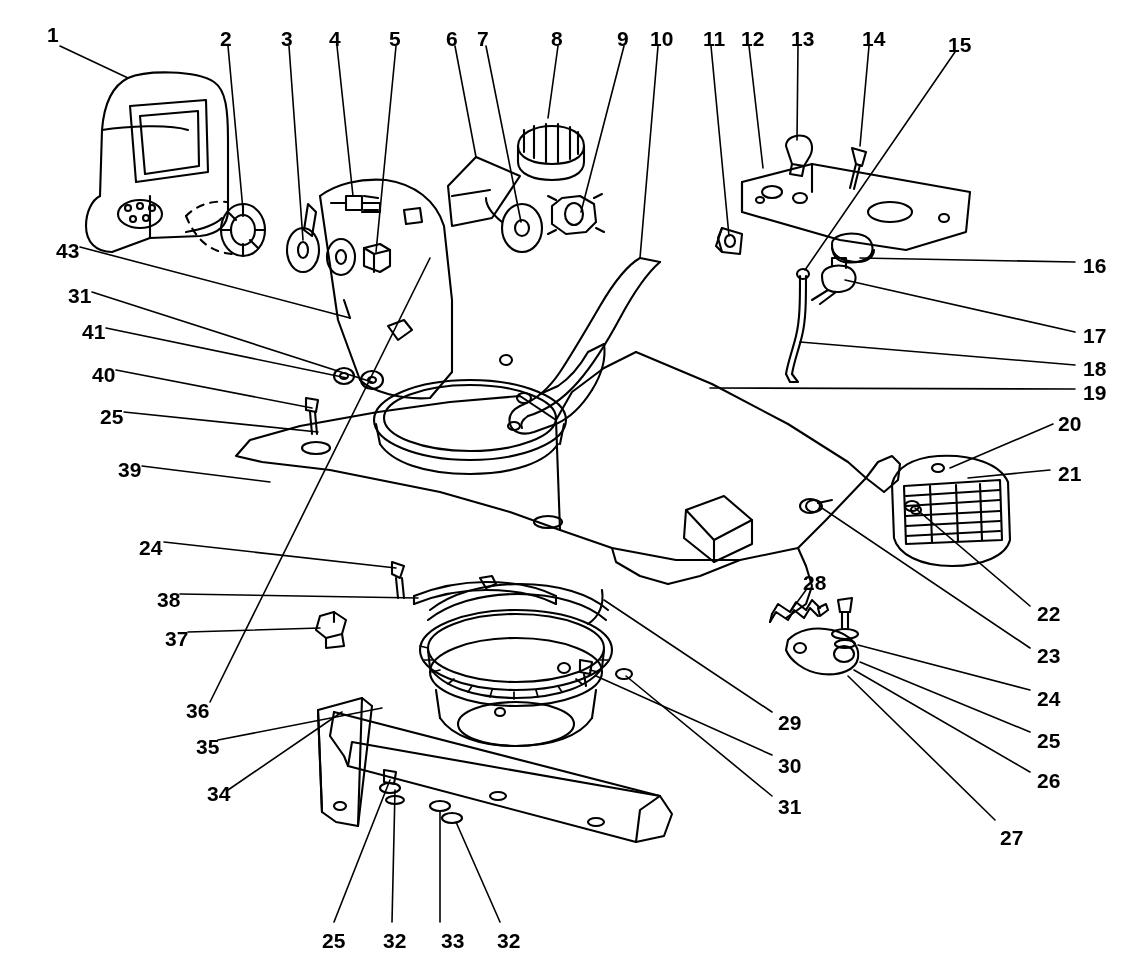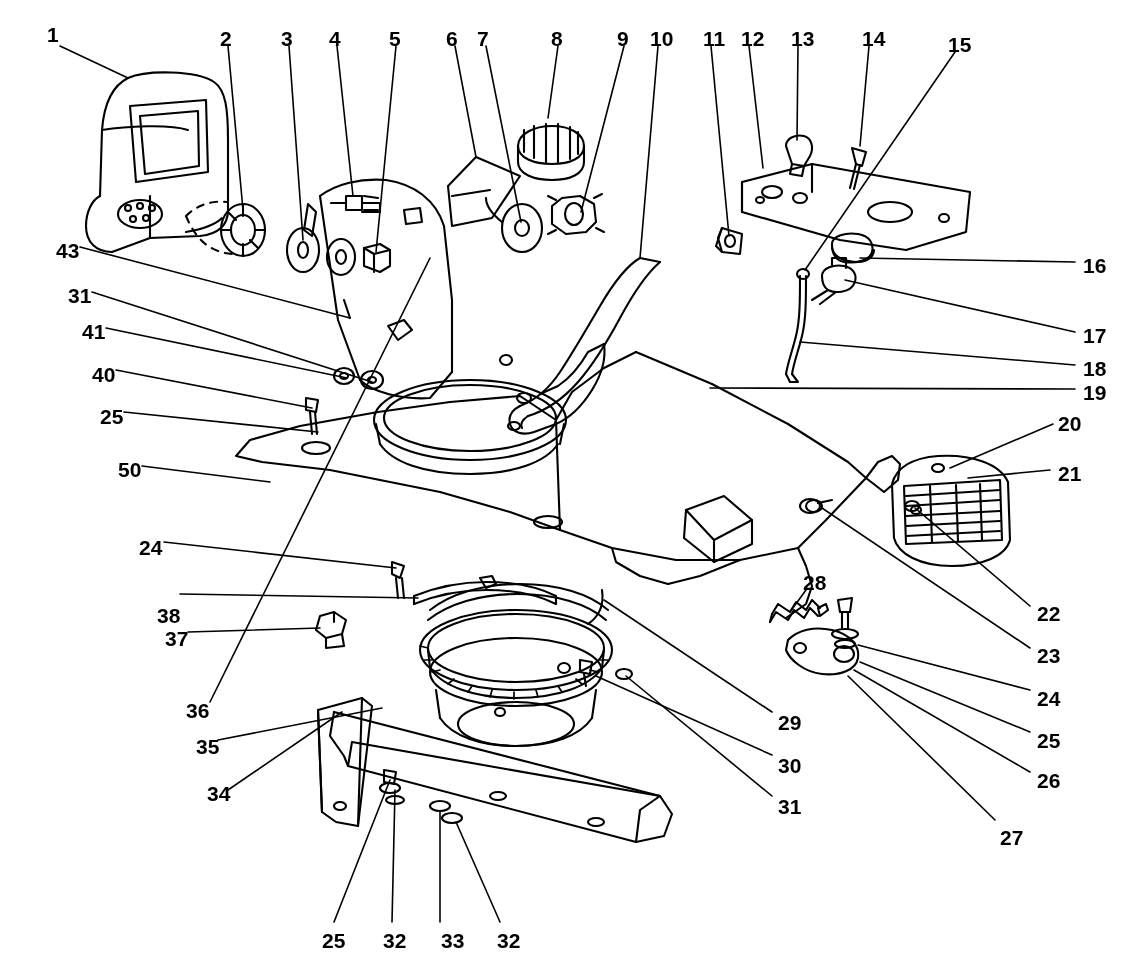--- a/index.html
+++ b/index.html
@@ -442,22 +442,22 @@
   <div class="callout-label" style="left:778px; top:755px;">30</div>
   <div class="callout-label" style="left:778px; top:796px;">31</div>
   <div class="callout-label" style="left:383px; top:930px;">32</div>
   <div class="callout-label" style="left:441px; top:930px;">33</div>
   <div class="callout-label" style="left:497px; top:930px;">32</div>
   <div class="callout-label" style="left:322px; top:930px;">25</div>
   <div class="callout-label" style="left:207px; top:783px;">34</div>
   <div class="callout-label" style="left:196px; top:736px;">35</div>
   <div class="callout-label" style="left:186px; top:700px;text-align:right;">36</div>
   <div class="callout-label" style="left:165px; top:628px;">37</div>
-  <div class="callout-label" style="left:157px; top:589px;margin-top:16px;">38</div>
+  <div class="callout-label" style="left:157px; top:589px;">38</div>
   <div class="callout-label" style="left:139px; top:537px;">24</div>
-  <div class="callout-label" style="left:118px; top:459px;">50</div>
+  <div class="callout-label" style="left:118px; top:459px;">39</div>
   <div class="callout-label" style="left:100px; top:406px;">25</div>
   <div class="callout-label" style="left:92px;  top:364px;">40</div>
   <div class="callout-label" style="left:82px;  top:321px;text-align:right;">41</div>
   <div class="callout-label" style="left:68px;  top:285px;">31</div>
   <div class="callout-label" style="left:56px;  top:240px;">43</div>
 
 </div>
 
 </body></html>

